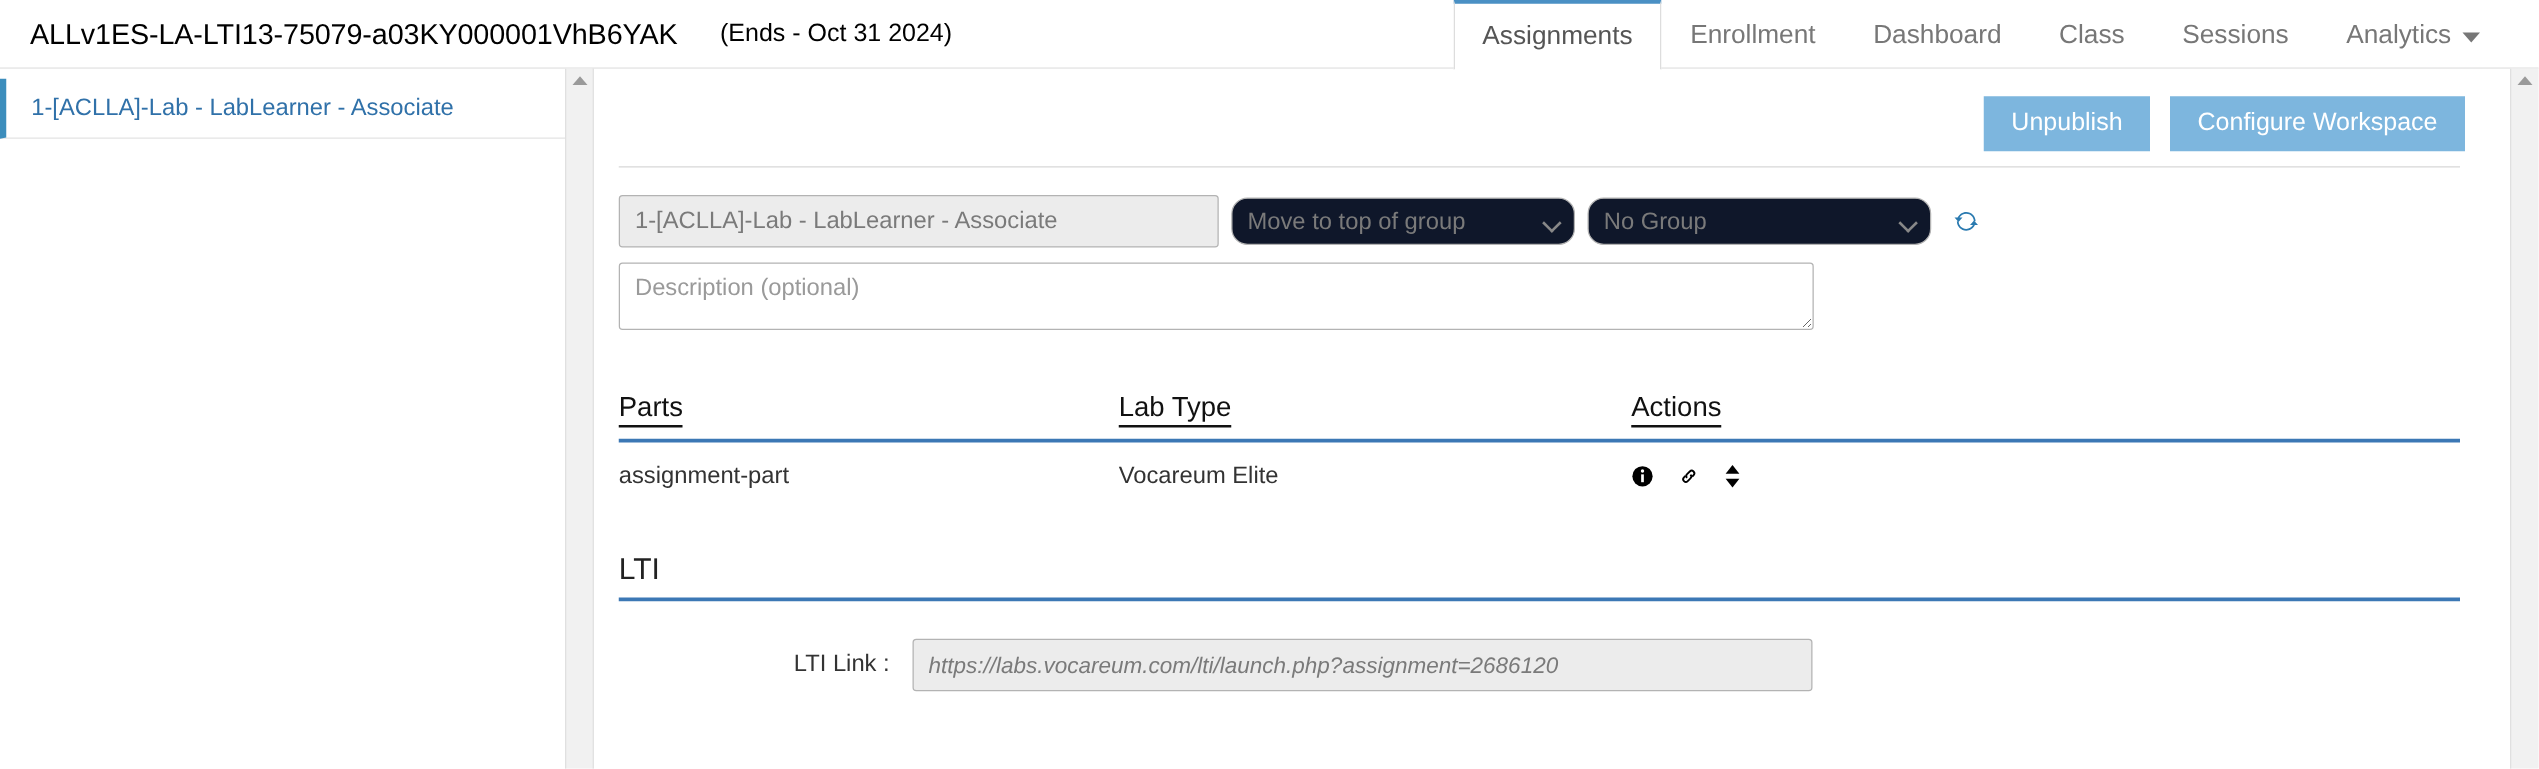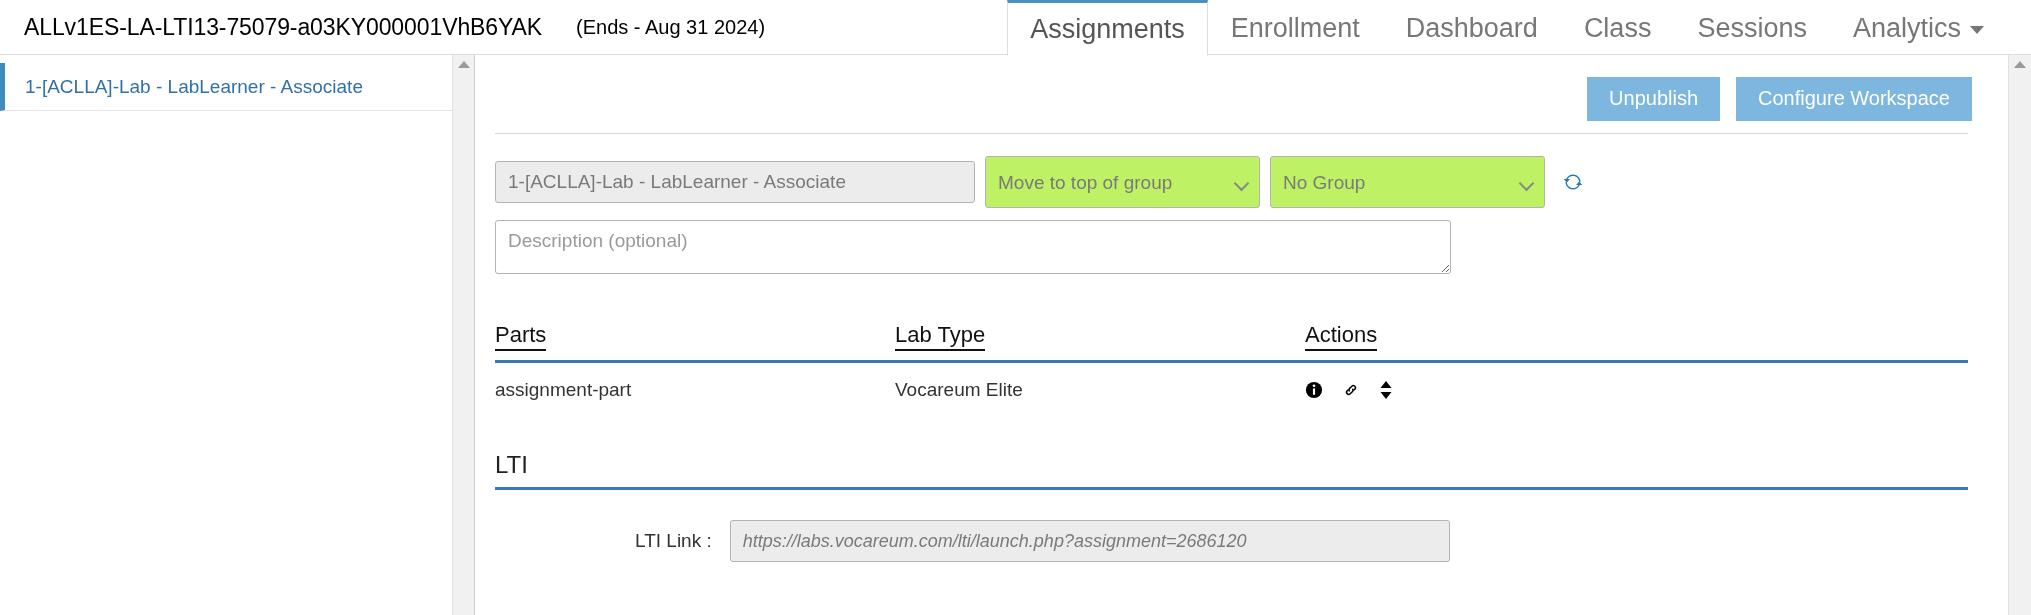--- a/index.html
+++ b/index.html
@@ -53,21 +53,21 @@
     display: flex;
     align-items: stretch;
     height: 55px;
     padding-right: 24px;
     flex: 0 0 auto;
   }
   .nav-tab {
     display: flex;
     align-items: center;
     padding: 0 22px;
-    font-size: 27px;
+    font-size: 21px;
     color: #777777;
     white-space: nowrap;
     box-sizing: border-box;
     cursor: pointer;
     background: transparent;
     border: 1px solid transparent;
     border-bottom: none;
     position: relative;
     top: 0;
   }
@@ -218,29 +218,29 @@
     box-sizing: border-box;
     border: 1px solid #b3b3b3;
     background: #ececec;
     color: #7a7a7a;
     font-size: 19px;
     font-family: "Liberation Sans", sans-serif;
     padding: 0 12px;
     border-radius: 3px;
   }
   .select-box {
-    height: 52px;
+    height: 38px;
     box-sizing: border-box;
     border: 1px solid #b3b3b3;
-    background: #bef264;
+    background: #0f172a;
     color: #7a7a7a;
     font-size: 19px;
     font-family: "Liberation Sans", sans-serif;
     padding: 0 34px 0 12px;
-    border-radius: 3px;
+    border-radius: 13px;
     -webkit-appearance: none;
     appearance: none;
     cursor: pointer;
     position: relative;
   }
   .select-wrap { position: relative; display: inline-block; }
   .select-wrap .chev {
     position: absolute;
     right: 13px;
     top: 50%;
@@ -369,21 +369,21 @@
     border-radius: 3px;
     font-style: italic;
   }
 </style>
 </head>
 <body>
 
 <div class="topbar">
   <div class="topbar-left">
     <span class="course-code">ALLv1ES-LA-LTI13-75079-a03KY000001VhB6YAK</span>
-    <span class="course-ends">(Ends - Aug 31 2024)</span>
+    <span class="course-ends">(Ends - Oct 31 2024)</span>
   </div>
   <div class="topbar-spacer"></div>
   <div class="nav-tabs">
     <div class="nav-tab active">
       <span>Assignments</span>
     </div>
     <div class="nav-tab">
       <span>Enrollment</span>
     </div>
     <div class="nav-tab">

